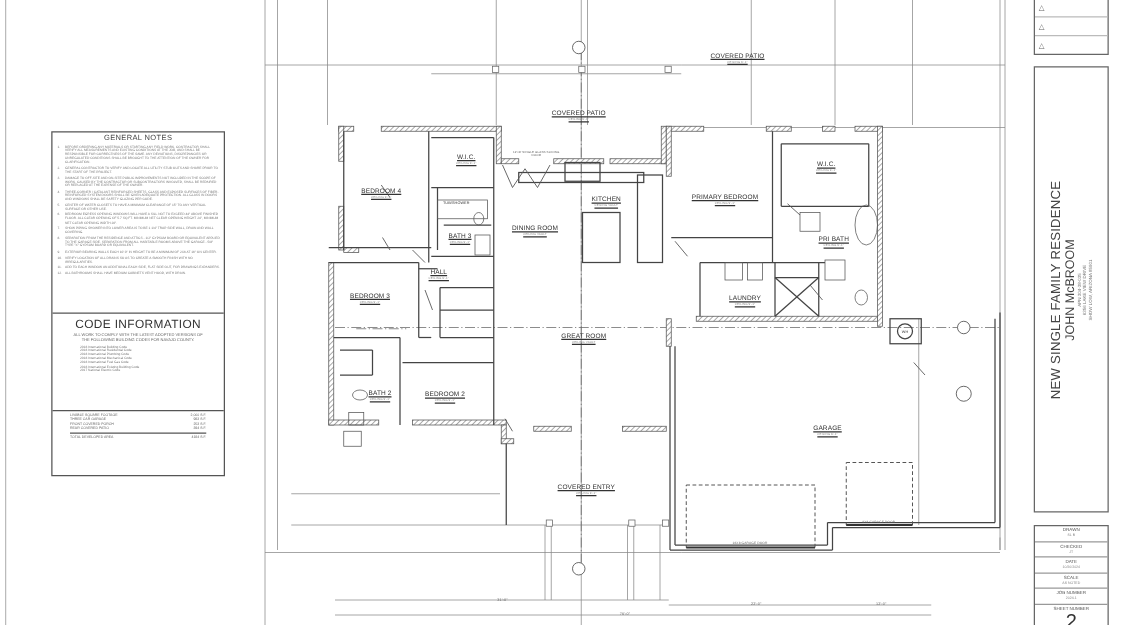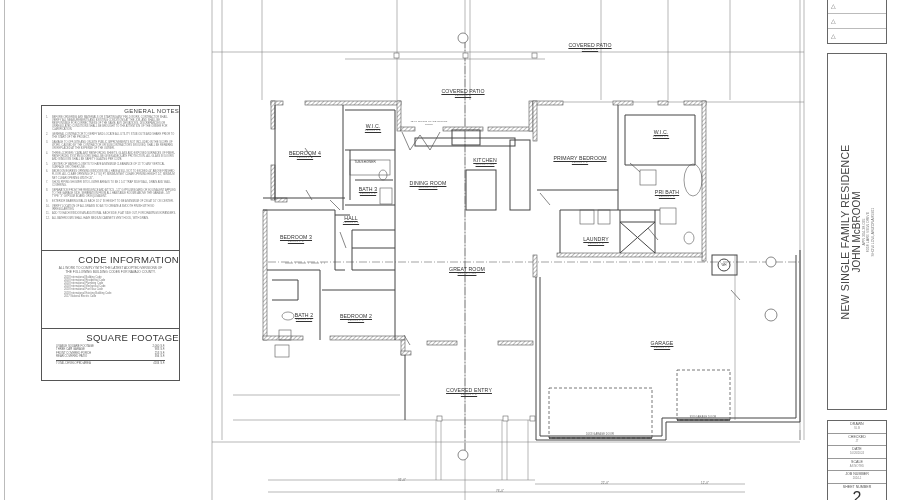--- a/index.html
+++ b/index.html
@@ -1,20 +1,20 @@
 <!DOCTYPE html>
 <html><head>
 <meta charset="utf-8">
 <style>
   html, body { margin:0; padding:0; }
   body { width:900px; height:500px; background:#ffffff; position:relative; overflow:hidden; font-family:"Liberation Sans", sans-serif; color:#333; }
   .sheet-border { position:absolute; left:4px; top:-2px; width:892px; height:520px; border-left:1px solid #bbb; }
   .notes-box { position:absolute; left:41px; top:105px; width:137px; height:274px; border:1px solid #555; background:#fff; }
   .nb-sec { border-bottom:1px solid #555; box-sizing:border-box; }
-  .nb-title { text-align:right; font-size:6px; letter-spacing:0.3px; padding-top:2px; color:#444; }
+  .nb-title { text-align:center; font-size:6px; letter-spacing:0.3px; padding-top:2px; color:#444; }
   .nb-title.big { font-size:9.5px; padding-top:3px; color:#333; }
   .note-list { margin:2px 0 0 0; padding:0 3px 0 4px; list-style:none; }
   .note-list li { font-size:2.6px; line-height:3.1px; color:#777; margin-bottom:1.6px; display:flex; }
   .note-list li .n { width:6px; flex:none; }
   .code-intro { font-size:3.2px; line-height:3.8px; color:#666; text-align:center; padding:2px 14px 1px; }
   .code-list { padding:0 0 0 22px; margin:0; list-style:none; }
   .code-list li { font-size:2.6px; line-height:3.2px; color:#777; }
   .sqft-table { width:100%; padding:0 14px; box-sizing:border-box; margin-top:2px; }
   .sqft-row { display:flex; justify-content:space-between; font-size:2.8px; line-height:3.4px; color:#666; }
   .sqft-total { border-top:0.6px solid #555; margin-top:1px; padding-top:1px; }
@@ -331,21 +331,20 @@
       <li>2018 International Building Code</li>
       <li>2018 International Residential Code</li>
       <li>2018 International Plumbing Code</li>
       <li>2018 International Mechanical Code</li>
       <li>2018 International Fuel Gas Code</li>
       <li>2018 International Existing Building Code</li>
       <li>2017 National Electric Code</li>
     </ul>
   </div>
   <div style="height:50px;">
-    <div class="nb-title big">SQUARE FOOTAGE</div>
     <div class="sqft-table">
       <div class="sqft-row">
           <span>LIVABLE SQUARE FOOTAGE</span>
           <span>2,060 S.F.</span>
         </div>
       <div class="sqft-row">
           <span>THREE CAR GARAGE</span>
           <span>983 S.F.</span>
         </div>
       <div class="sqft-row">

